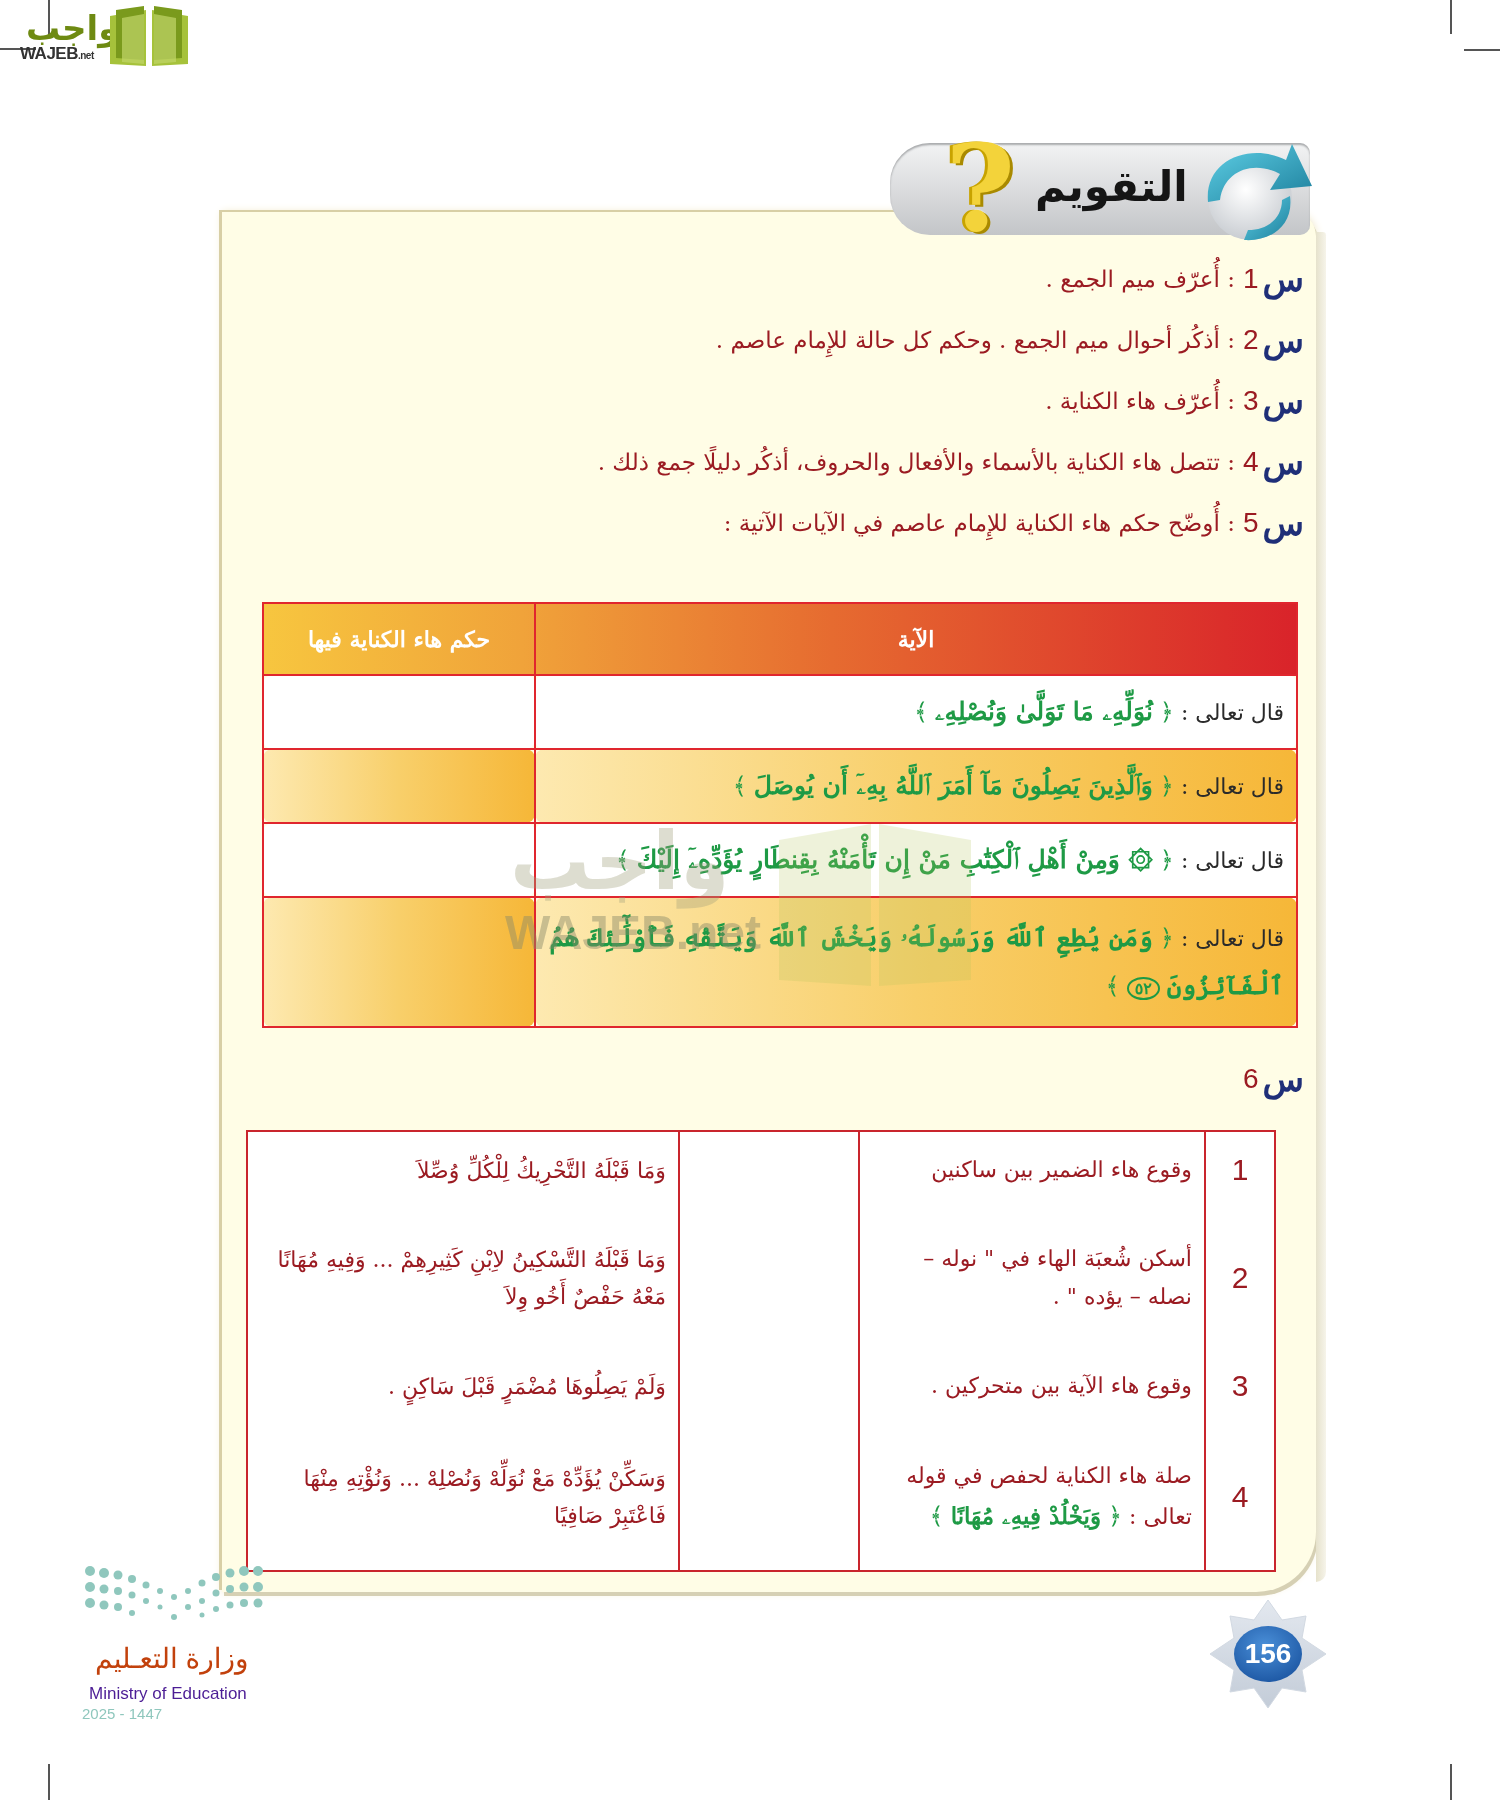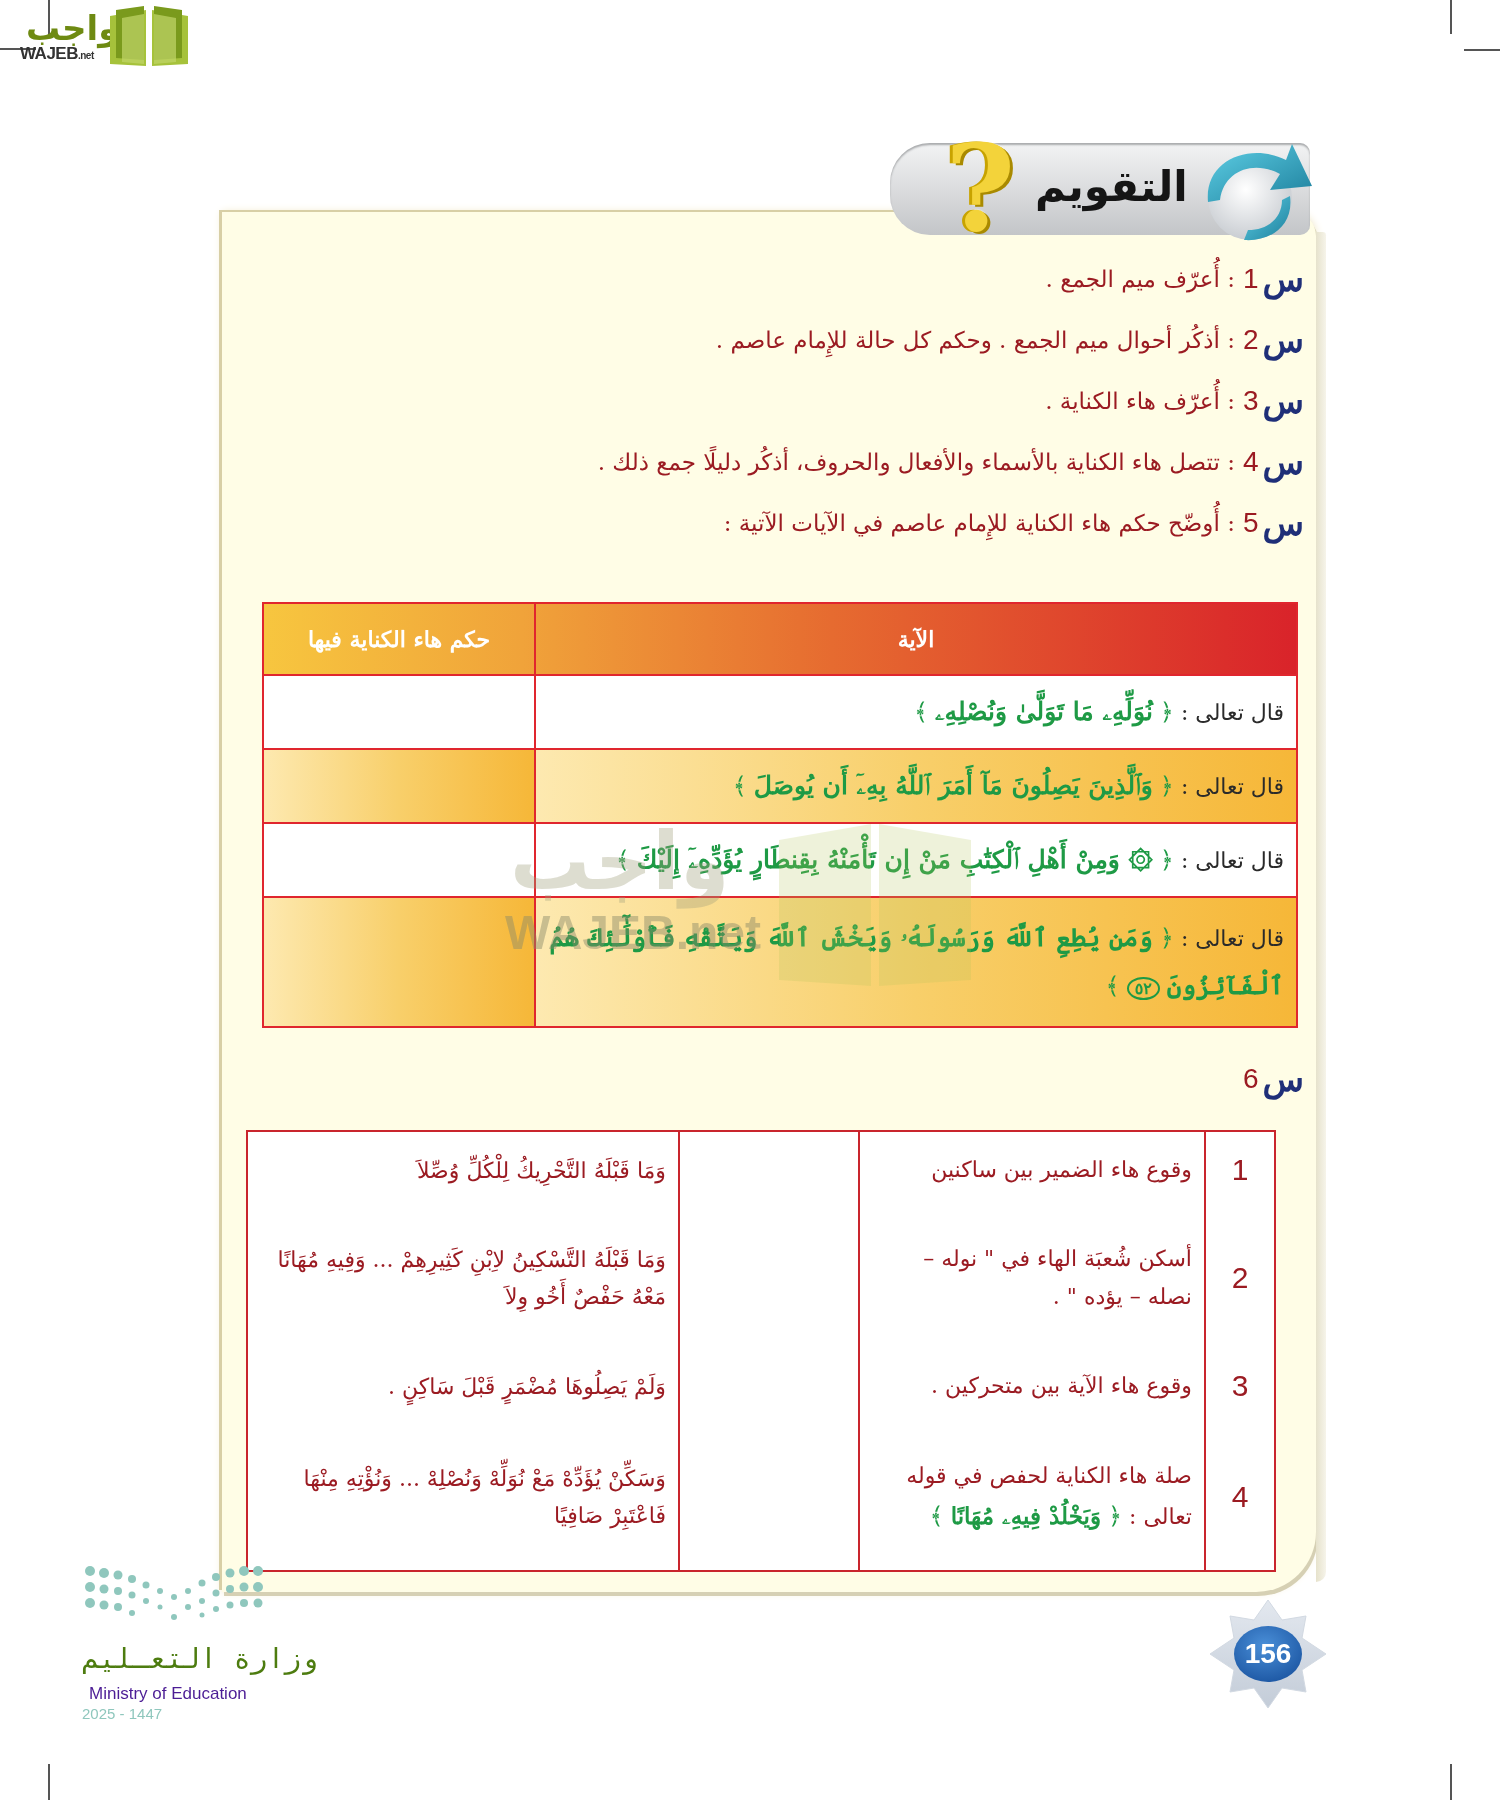--- a/index.html
+++ b/index.html
@@ -22,21 +22,21 @@
   
   .q{position:absolute;right:196px;direction:rtl;font-family:"DejaVu Serif",serif;font-size:23px;color:#9b1b22;white-space:nowrap;display:flex;align-items:center;gap:4px;}
   .q-icon{display:inline-flex;align-items:flex-end;font-family:"DejaVu Serif",serif;font-size:34px;font-weight:bold;color:#1f2f78;position:relative;line-height:1;}
   .q-num{font-family:"Liberation Sans",sans-serif;font-size:28px;color:#9b1b22;margin-left:4px;}
   
   .t1{position:absolute;left:262px;top:602px;width:1036px;border-collapse:collapse;direction:rtl;font-family:"DejaVu Serif",serif;}
   .t1 td,.t1 th{border:2px solid #e0262e;}
   .t1 th{height:68px;color:#fff;font-size:22px;font-weight:bold;}
   .t1 thead tr{background:linear-gradient(270deg,#d9232a 0%,#e66b30 45%,#f0a33a 75%,#f7c63f 100%);}
   .t1 .th-ayah{width:758px;margin-left:47px;}
-  .t1 td{height:70px;font-size:22px;}
+  .t1 td{height:70px;font-size:22px;border-radius:9px;}
   .t1 tr.white td{background:#ffffff;}
   .t1 tr.orange td{background:linear-gradient(270deg,#f6b738 0%,#f8cf6a 50%,#fde9b0 100%);}
   .t1 tr.tall td{height:126px;}
   .t1 .ayah-cell{padding:0 12px;text-align:right;}
   .said{color:#2a2a2a;font-size:22px;}
   .verse{color:#1e9a45;font-size:25px;font-weight:bold;}
   .orn{color:#1e9a45;font-size:24px;}
   .wm-en{position:absolute;left:505px;top:905px;font-family:"Liberation Sans",sans-serif;font-weight:bold;font-size:48px;color:#8a8a6a;opacity:0.45;}
   .wm-ar{position:absolute;left:510px;top:815px;font-weight:bold;font-size:80px;color:#a09f7c;opacity:0.35;direction:rtl;}
   .wm-book{position:absolute;left:775px;top:820px;width:200px;height:170px;opacity:0.22;}
@@ -44,21 +44,21 @@
   .t2{position:absolute;left:246px;top:1130px;width:1030px;height:442px;border-collapse:collapse;direction:rtl;font-family:"DejaVu Serif",serif;background:#fff;}
   .t2 td{border:2px solid #c9252d;vertical-align:middle;color:#9b1b22;font-size:22px;}
   .t2 .num{width:66px;text-align:center;font-family:"Liberation Sans",sans-serif;font-size:30px;border-bottom:none;border-top:none;}
   .t2 .a{width:320px;padding:4px 12px;line-height:1.75;}
   .t2 .blank{width:176px;}
   .t2 .b{padding:4px 12px;line-height:1.7;}
   .t2 tr td.noh{border-top:none;border-bottom:none;}
   .t2 .verse{font-size:23px;}
   
   .moe{position:absolute;left:80px;top:1565px;width:200px;}
-  .moe-ar{position:absolute;left:82px;top:1642px;font-size:28px;color:#4d7c0f;direction:rtl;font-family:Liberation Mono, monospace;}
+  .moe-ar{position:absolute;left:95px;top:1642px;font-size:28px;color:#c2410c;direction:rtl;font-family:Liberation Sans, sans-serif;}
   .moe-en{position:absolute;left:82px;top:1684px;font-size:17px;color:#4c1d95;font-family:"Liberation Sans",sans-serif;margin-left:7px;}
   .moe-yr{position:absolute;left:82px;top:1705px;font-size:15px;color:#8fc7bd;font-family:"Liberation Sans",sans-serif;}
   .page-badge{position:absolute;left:1210px;top:1600px;width:116px;height:108px;}
   .page-num{position:absolute;left:1232px;top:1634px;width:72px;height:40px;text-align:center;font-family:"Liberation Sans",sans-serif;font-weight:bold;font-size:28px;color:#fff;line-height:40px;}
 </style>
 </head>
 <body>
 
 <div class="crop" style="left:48px;top:0;width:2px;height:36px;"></div>
 <div class="crop" style="left:0;top:48px;width:36px;height:2px;"></div>

